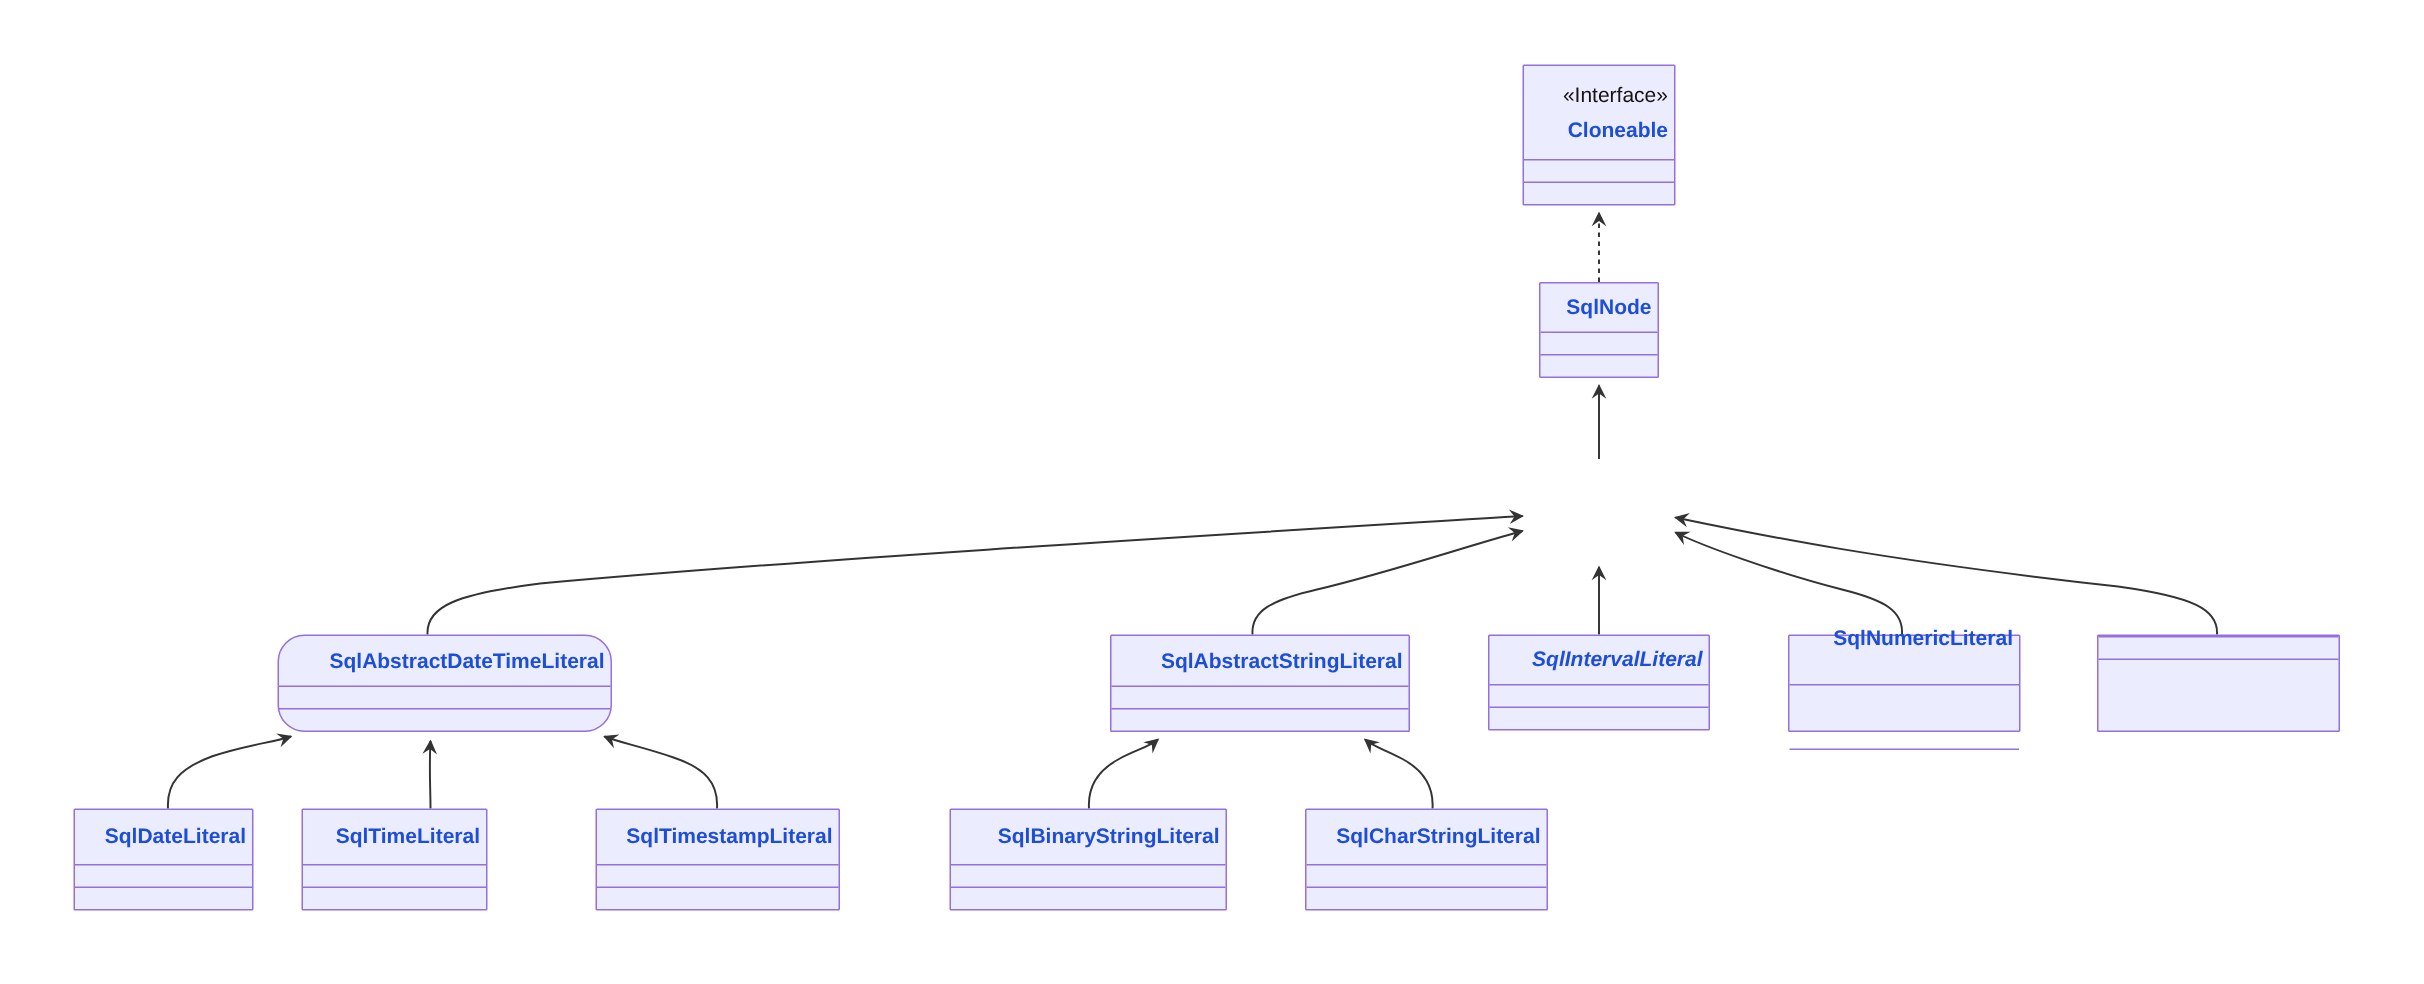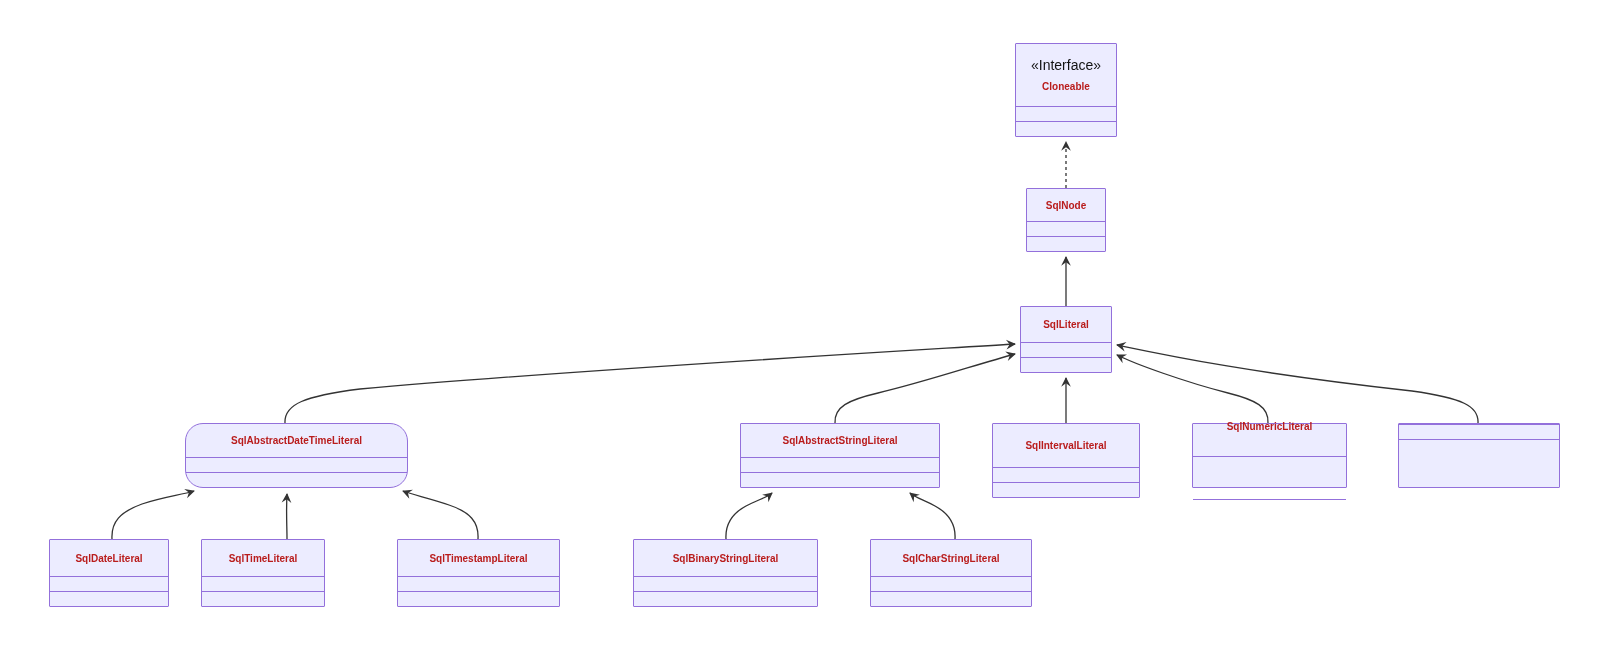--- a/index.html
+++ b/index.html
@@ -28,30 +28,30 @@
     background: #ECECFF;
     border: 1px solid #9370DB;
     border-radius: 1px;
     display: flex;
     flex-direction: column;
   }
   .uml-title {
     flex: 1;
     display: flex;
     flex-direction: column;
-    align-items: center;
+    align-items: flex-end;
     justify-content: center;
     gap: 7px;
     padding: 2px 4px;
     min-height: 0;
   }
   .uml-name {
-    font-size: 10px;
+    font-size: 14px;
     font-weight: bold;
-    color: #b91c1c;
+    color: #1d4ed8;
     white-space: nowrap;
     line-height: 1.1;
   }
   .uml-stereotype {
     font-size: 14px;
     font-weight: normal;
     color: #131313;
     white-space: nowrap;
     line-height: 1.1;
   }
@@ -98,45 +98,38 @@
   </div>
 
   <div class="uml-class" style="left:1026px; top:188px; width:80px; height:64px;">
     <div class="uml-title">
       <div class="uml-name">SqlNode</div>
     </div>
     <div class="uml-comp"></div>
     <div class="uml-comp"></div>
   </div>
 
-  <div class="uml-class" style="left:1020px; top:306px; width:92px; height:67px;">
-    <div class="uml-title">
-      <div class="uml-name">SqlLiteral</div>
-    </div>
-    <div class="uml-comp"></div>
-    <div class="uml-comp"></div>
-  </div>
 
   <div class="uml-class" style="left:185px; top:423px; width:223px; height:65px;border-radius:18px;">
     <div class="uml-title">
       <div class="uml-name">SqlAbstractDateTimeLiteral</div>
     </div>
     <div class="uml-comp"></div>
     <div class="uml-comp"></div>
   </div>
 
   <div class="uml-class" style="left:740px; top:423px; width:200px; height:65px;">
     <div class="uml-title">
       <div class="uml-name">SqlAbstractStringLiteral</div>
     </div>
     <div class="uml-comp"></div>
     <div class="uml-comp"></div>
   </div>
 
-  <div class="uml-class" style="left:992px; top:423px; width:148px; height:75px;">
+  <div class="uml-class" style="left:992px; top:423px; width:148px; height:64px;font-style:italic;">
     <div class="uml-title">
       <div class="uml-name">SqlIntervalLiteral</div>
     </div>
     <div class="uml-comp"></div>
     <div class="uml-comp"></div>
   </div>
 
   <div class="uml-class" style="left:1192px; top:423px; width:155px; height:65px;gap:28px;">
     <div class="uml-title">
       <div class="uml-name">SqlNumericLiteral</div>

